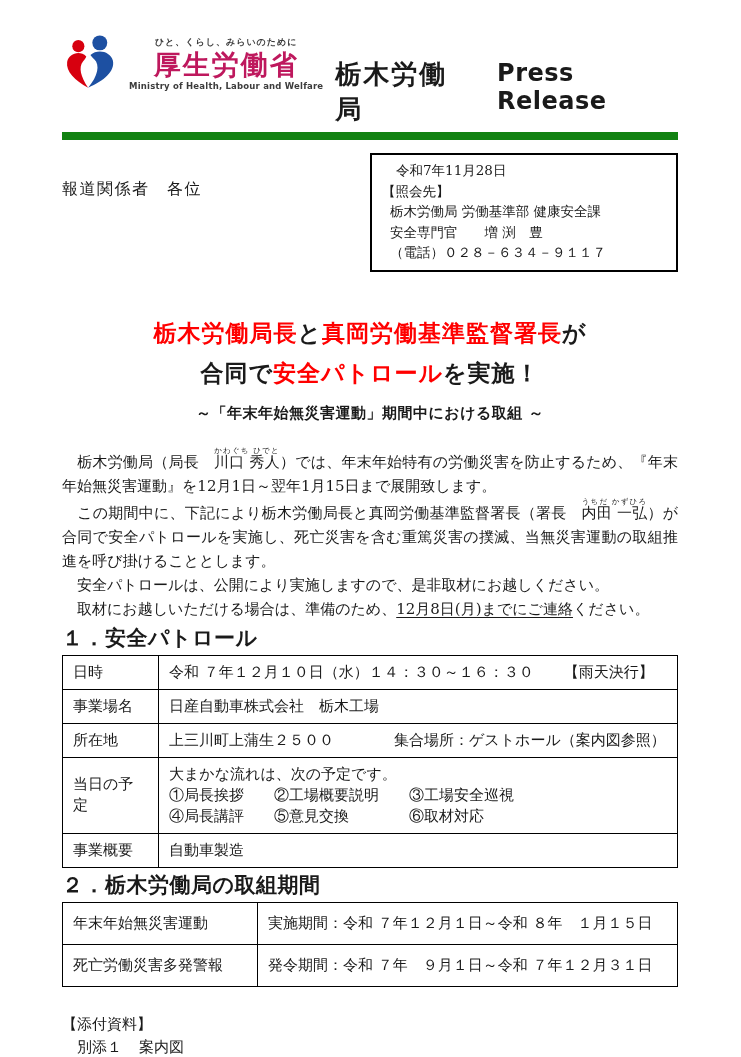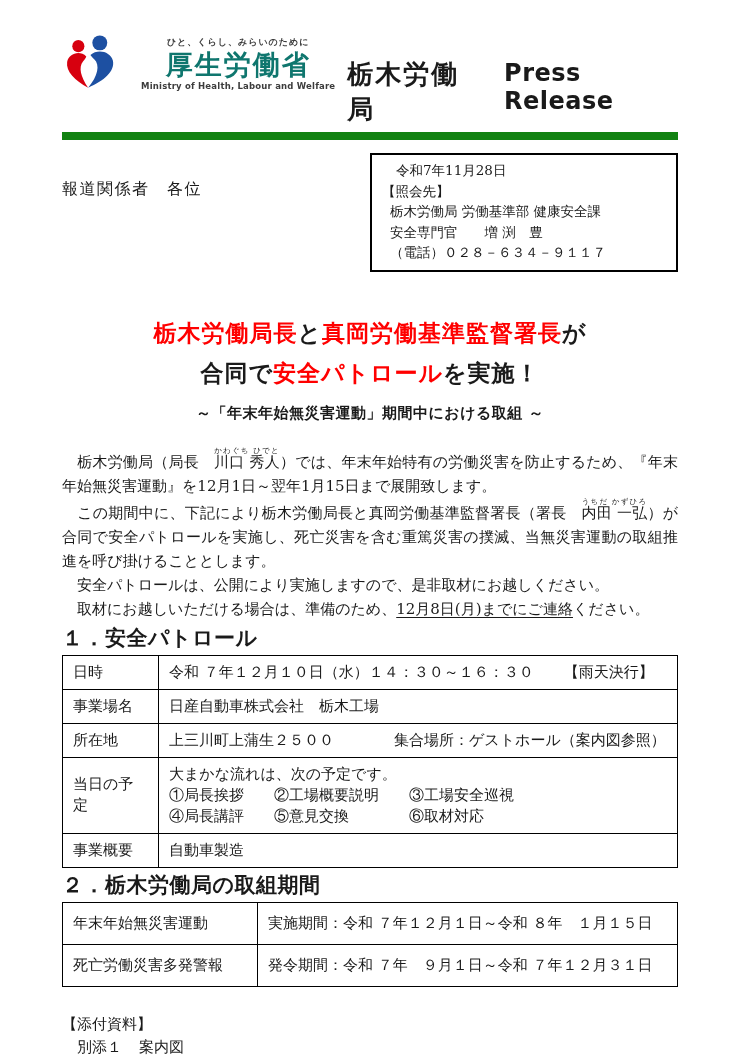--- a/index.html
+++ b/index.html
@@ -5,25 +5,25 @@
   * { margin:0; padding:0; box-sizing:border-box; }
   html,body { background:#fff; }
   .page {
     width:741px; height:1057px; overflow:hidden; background:#fff;
     padding:33px 63px 0 62px;
     font-family:"DejaVu Serif","Liberation Serif",serif;
     color:#1a1a1a;
   }
   
   .masthead { display:flex; align-items:flex-start; }
-  .logo-block { display:flex; gap:23px; flex:0 0 auto;align-items:center; }
+  .logo-block { display:flex; gap:11px; flex:0 0 auto;align-items:center; }
   .logo-mark { width:56px; height:58px; flex:0 0 auto; }
   .logo-text { margin-top:3px; text-align:center; font-family:"DejaVu Sans","Liberation Sans",sans-serif; }
   .tagline { font-size:9px; font-weight:bold; color:#3c3c3c; letter-spacing:1px; }
-  .ministry { font-size:27px; font-weight:bold; color:#0f766e; letter-spacing:2px; line-height:32px; }
+  .ministry { font-size:27px; font-weight:bold; color:#be185d; letter-spacing:2px; line-height:32px; }
   .ministry-en { font-size:8.5px; font-weight:bold; color:#3c3c3c; letter-spacing:0.2px; }
   .bureau { font-family:"DejaVu Sans","Liberation Sans",sans-serif; font-size:26px; font-weight:bold; margin:24px 0 0 12px; letter-spacing:2px; }
   .press-release { font-family:"DejaVu Sans","Liberation Sans",sans-serif; font-size:24px; font-weight:bold; margin:26px 0 0 32px; letter-spacing:0.5px; }
   
   .green-rule { margin-top:5px; height:3px; border-top:2px solid var(--rule-green); border-bottom:6px solid var(--rule-green); }
   
   .addr-row { display:flex; justify-content:space-between; align-items:flex-start; margin-top:13px; }
   .recipient { font-size:16px; margin-top:26px; letter-spacing:1.5px;text-align:center; }
   .contact-box { width:308px; border:2px solid #000; padding:5px 8px 7px 10px; font-size:13.5px; line-height:20.5px; }
   .cb-date { padding-left:14px; }

